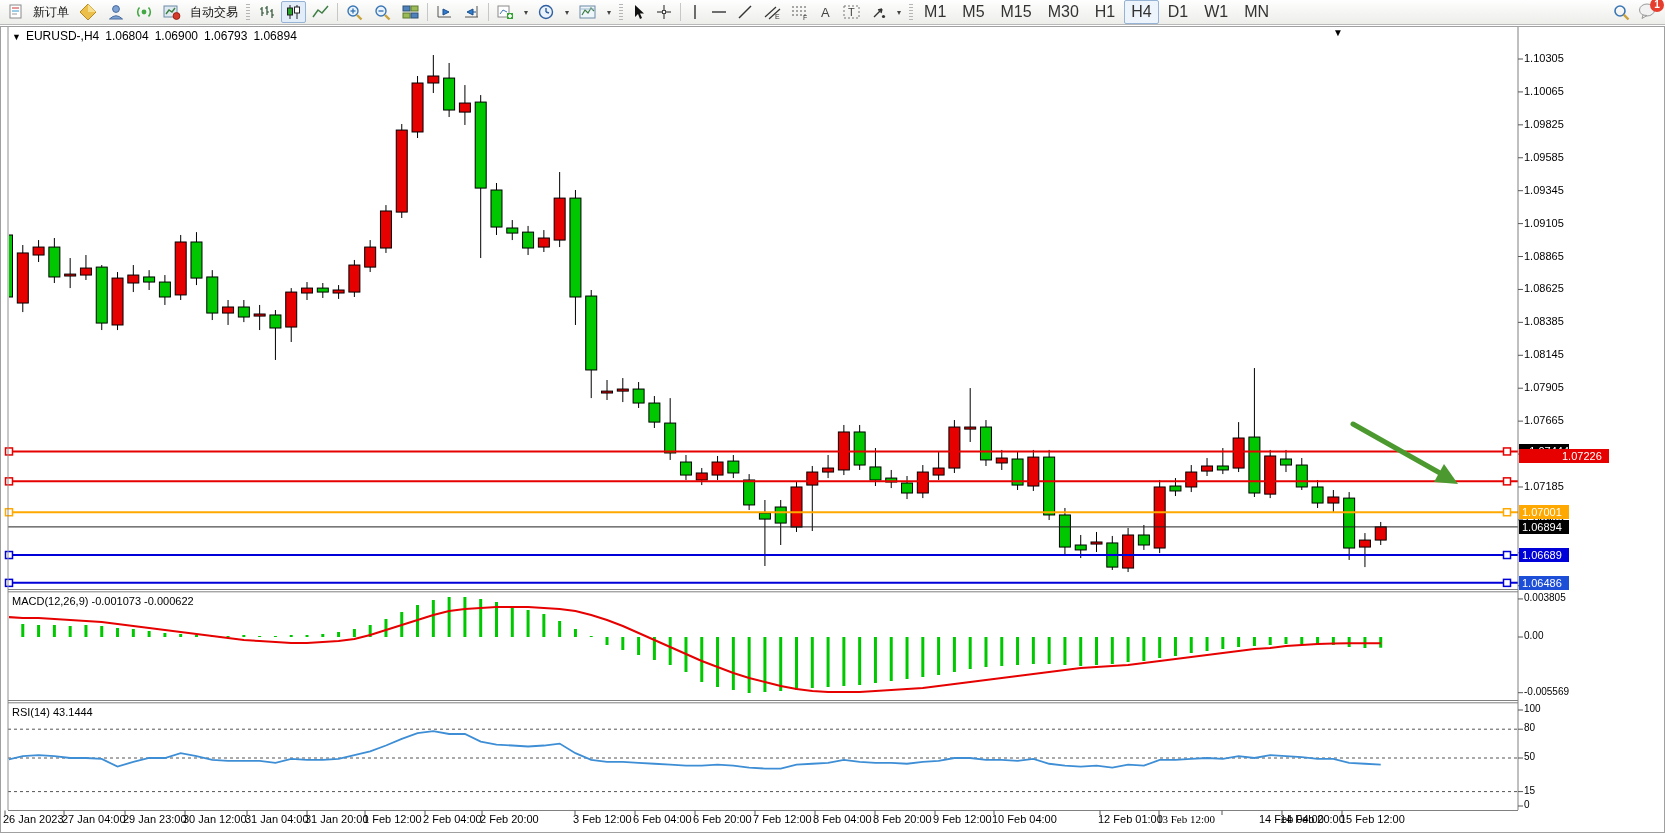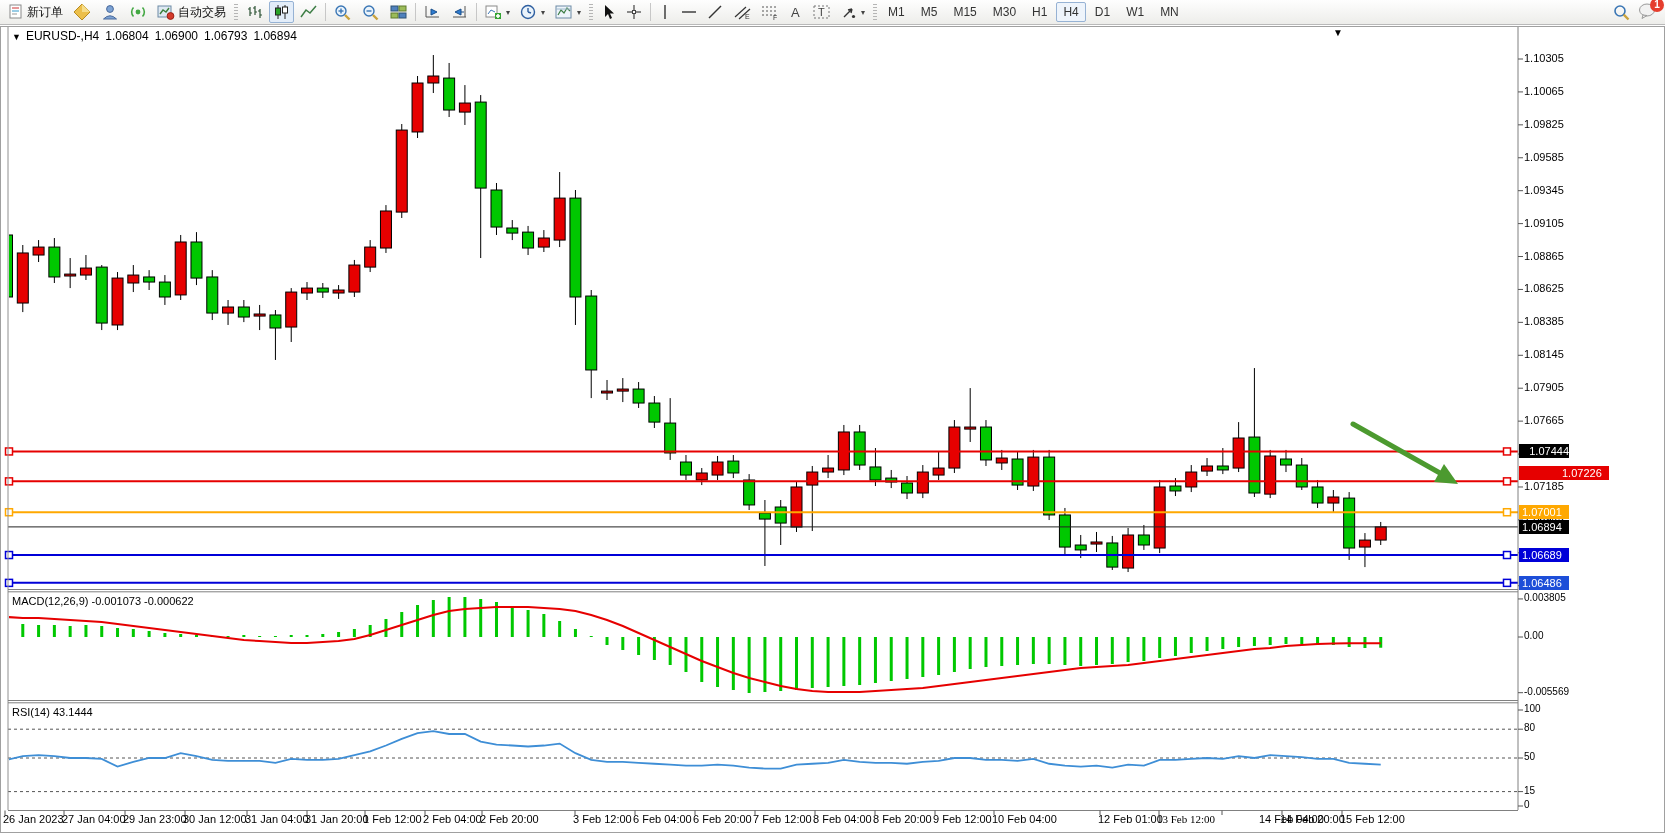--- a/index.html
+++ b/index.html
@@ -1,28 +1,28 @@
 <!DOCTYPE html>
 <html><head>
 <meta charset="utf-8">
 <style>
   html,body{margin:0;padding:0;width:1665px;height:837px;overflow:hidden;
     font-family:"Liberation Sans",sans-serif;background:#ffffff;position:relative;}
   
   .toolbar{position:absolute;top:0;left:0;width:1665px;height:25px;
     background:linear-gradient(#fefefe,#ededea);border-bottom:1px solid #b9b9b9;
     display:flex;align-items:center;padding-left:3px;box-sizing:border-box;z-index:5;}
-  .tbtn{height:20px;display:flex;align-items:center;gap:3px;padding:0 3px;margin:0 1px;
+  .tbtn{height:20px;display:flex;align-items:center;gap:9px;padding:0 3px;margin:0 1px;
     border:1px solid transparent;border-radius:2px;font-size:12px;color:#222;white-space:nowrap;}
   .tbtn.pressed{border-color:#96b2d4;background:#e3edf9;}
   .tlabel{font-size:12px;color:#111;}
   .handle{width:4px;height:16px;margin:0 3px;
     background:repeating-linear-gradient(to bottom,#b5b5b5 0 1px,transparent 1px 3px);}
   .vsep{width:1px;height:18px;background:#c7c7c7;margin:0 3px;}
-  .tf{font-size:12px;color:#333;padding:2px 6px;margin:0 1px;border:1px solid transparent;border-radius:2px;}
+  .tf{font-size:16px;color:#333;padding:2px 6px;margin:0 1px;border:1px solid transparent;border-radius:2px;}
   .tf.active{border-color:#96b2d4;background:#eef4fb;}
   .caret{font-size:8px;color:#444;margin-left:1px;}
   .tb-right{position:absolute;right:8px;top:2px;display:flex;align-items:center;gap:8px;}
   .badge{position:absolute;top:-4px;right:-7px;width:14px;height:14px;border-radius:50%;
     background:#e53e2e;color:#fff;font-size:10px;line-height:14px;text-align:center;font-weight:bold;}
   
   .win{position:absolute;top:26px;left:0;width:1663px;height:805px;border:1px solid #a0a0a0;background:#fff;z-index:0;}
   #gfx{position:absolute;top:0;left:0;width:1665px;height:837px;z-index:1;pointer-events:none;}
   #labels{position:absolute;top:0;left:0;width:1665px;height:594px;z-index:2;pointer-events:none;}
   .chart-title{position:absolute;top:29px;left:12px;font-size:12px;color:#000;z-index:3;white-space:nowrap;}
@@ -420,21 +420,21 @@
     <div class="ptick" style="left: 1524px; top: 578.749px;">1.06465</div>
     <div class="stick" style="left: 1524px; top: 591.95px;">0.003805</div>
     <div class="stick" style="left: 1524px; top: 630px;">0.00</div>
     <div class="stick" style="left: 1524px; top: 685.69px;">-0.005569</div>
     <div class="stick" style="left: 1524px; top: 703px;">100</div>
     <div class="stick" style="left: 1524px; top: 722.2px;">80</div>
     <div class="stick" style="left: 1524px; top: 751px;">50</div>
     <div class="stick" style="left: 1524px; top: 784.6px;">15</div>
     <div class="stick" style="left: 1524px; top: 799px;">0</div>
     <div class="tag" style="left: 1519px; top: 444.455px; background: #000000; z-index: 4; text-align: right;">1.07444</div>
-    <div class="tag" style="left: 1519px; top: 466px; background: rgb(230, 0, 0); z-index: 4; padding-left: 43px;">1.07226</div>
+    <div class="tag" style="left: 1519px; top: 449px; background: rgb(230, 0, 0); z-index: 4; padding-left: 43px;">1.07226</div>
     <div class="tag" style="left: 1519px; top: 505.224px; background: rgb(255, 168, 0); z-index: 4;">1.07001</div>
     <div class="tag" style="left: 1519px; top: 548.022px; background: rgb(0, 0, 216); z-index: 4;">1.06689</div>
     <div class="tag" style="left: 1519px; top: 575.868px; background: #1d4ed8; z-index: 4;">1.06486</div>
     <div class="tag" style="left: 1519px; top: 519.901px; background: rgb(0, 0, 0); z-index: 4;">1.06894</div>
     <div class="dlabel" style="left: 3px; top: 813px;">26 Jan 2023</div>
     <div class="dlabel" style="left: 62px; top: 813px; text-align: right;">27 Jan 04:00</div>
     <div class="dlabel" style="left: 123px; top: 813px;">29 Jan 23:00</div>
     <div class="dlabel" style="left: 183px; top: 813px;">30 Jan 12:00</div>
     <div class="dlabel" style="left: 245px; top: 813px;">31 Jan 04:00</div>
     <div class="dlabel" style="left: 305px; top: 813px;">31 Jan 20:00</div>

